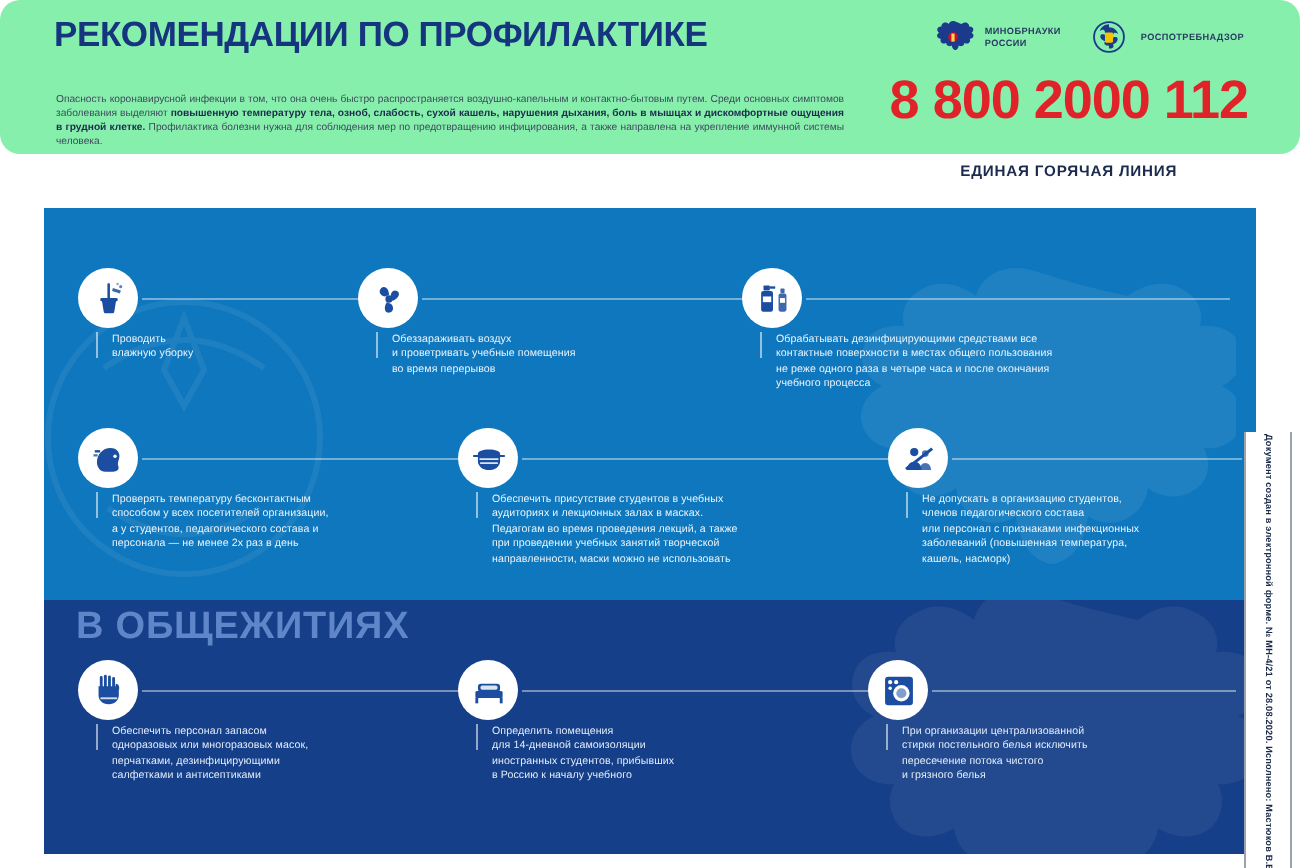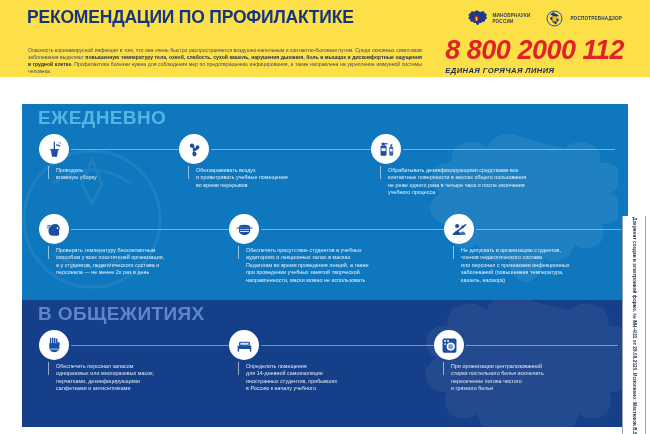--- a/index.html
+++ b/index.html
@@ -18,21 +18,22 @@
     overflow: hidden;
     box-sizing: border-box;
   }
 
   
   .header {
     position: absolute;
     left: 0; top: 0;
     width: 650px;
     height: 77px;
-    background: #fde047;
+    background: #86efac;
+    border-radius: 10px;
   }
   .title-block {
     position: absolute;
     left: 27px;
     top: 8px;
     width: 400px;
   }
   .title-line {
     font-size: 17.5px;
     font-weight: bold;
@@ -90,36 +91,35 @@
     font-weight: bold;
     color: #2b3b63;
     line-height: 5.6px;
     letter-spacing: 0.2px;
     white-space: pre-line;
   }
   .hotline {
     position: absolute;
     right: 26px;
     top: 36px;
-    text-align: left;
-    font-style: italic;
+    text-align: center;
   }
   .hotline-number {
     font-size: 27px;
     font-weight: bold;
     color: #e02329;
     letter-spacing: -0.5px;
     line-height: 29px;
   }
   .hotline-caption {
     font-size: 7.6px;
     font-weight: bold;
     color: #1b2a4d;
     letter-spacing: 0.4px;
-    margin-top: 1px;
+    margin-top: 16px;
   }
 
   
   .section {
     position: absolute;
     left: 22px;
     width: 606px;
     overflow: hidden;
   }
   .section-daily {
@@ -278,21 +278,20 @@
         <path d="M60 60 q40 -28 80 0 M62 130 q38 26 76 0"></path>
         <path d="M100 35 l10 26 -10 18 -10-18z"></path>
       </g>
     </svg>
     <svg class="watermark" style="right:10px;top:0px;" width="220" height="200" viewBox="0 0 220 200">
       <g fill="#ffffff" opacity="0.55">
         <path d="M110 30 c-10 0-18 6-20 14 -8-6-18-8-26-4 -9 4-12 12-10 19 -10-1-18 3-20 10 -3 8 1 16 9 20 -8 4-12 12-10 19 2 8 10 13 19 12 -4 8-2 17 5 21 7 5 16 4 23-1 1 8 7 15 15 17 5 1 11 0 15-3 1 10 5 18 12 22 2 1 4 2 6 2 2 0 4-1 6-2 7-4 11-12 12-22 4 3 10 4 15 3 8-2 14-9 15-17 7 5 16 6 23 1 7-4 9-13 5-21 9 1 17-4 19-12 2-7-2-15-10-19 8-4 12-12 9-20 -2-7-10-11-20-10 2-7-1-15-10-19 -8-4-18-2-26 4 C128 36 120 30 110 30z"></path>
       </g>
     </svg>
 
-    <div class="section-title">ЕЖЕДНЕВНО</div>
 
     <div class="item" style="left:17px; top:30px;">
       <div class="item-icon">
         <svg width="19" height="19" viewBox="0 0 24 24">
           <g fill="#1b4ea0">
             <rect x="11" y="2" width="1.6" height="11" rx="0.6"></rect>
             <path d="M7.5 13 h9 l-1.2 7.2 a1 1 0 0 1-1 .8 h-4.6 a1 1 0 0 1-1-.8z"></path>
             <rect x="6.5" y="11.4" width="11" height="2" rx="0.8"></rect>
             <path d="M14.5 5 l5 1.6 -0.6 2 -5-1.6z" opacity="0.85"></path>
             <circle cx="19.4" cy="4.2" r="1" opacity="0.7"></circle>

